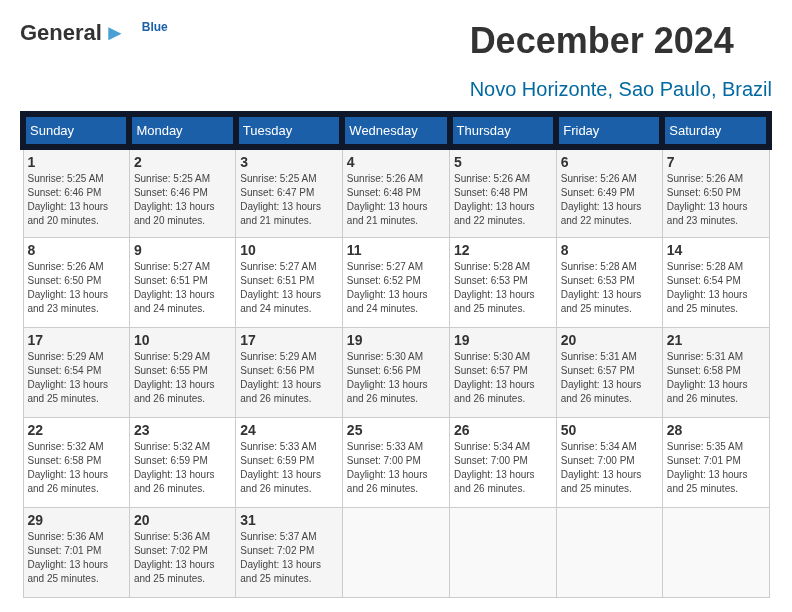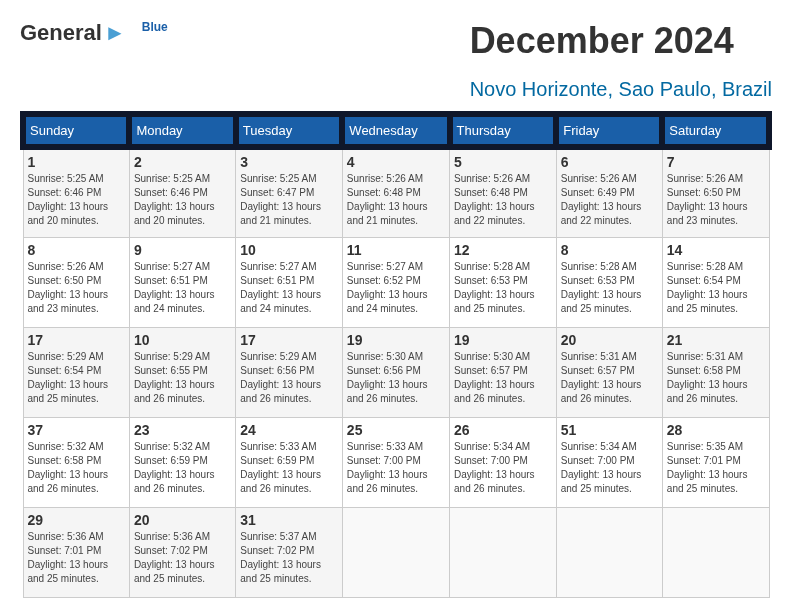--- a/index.html
+++ b/index.html
@@ -282,21 +282,21 @@
             <span class="day-num">21</span>
         <div class="day-info">
           Sunrise: 5:31 AM<br>
           Sunset: 6:58 PM<br>
           Daylight: 13 hours and 26 minutes.
         </div>
           </td>
         </tr>
         <tr>
           <td>
-            <span class="day-num">37</span>
+            <span class="day-num">22</span>
         <div class="day-info">
           Sunrise: 5:32 AM<br>
           Sunset: 6:58 PM<br>
           Daylight: 13 hours and 26 minutes.
         </div>
           </td>
           <td>
             <span class="day-num">23</span>
         <div class="day-info">
           Sunrise: 5:32 AM<br>
@@ -322,21 +322,21 @@
           </td>
           <td>
             <span class="day-num">26</span>
         <div class="day-info">
           Sunrise: 5:34 AM<br>
           Sunset: 7:00 PM<br>
           Daylight: 13 hours and 26 minutes.
         </div>
           </td>
           <td>
-            <span class="day-num">51</span>
+            <span class="day-num">50</span>
         <div class="day-info">
           Sunrise: 5:34 AM<br>
           Sunset: 7:00 PM<br>
           Daylight: 13 hours and 25 minutes.
         </div>
           </td>
           <td>
             <span class="day-num">28</span>
         <div class="day-info">
           Sunrise: 5:35 AM<br>

